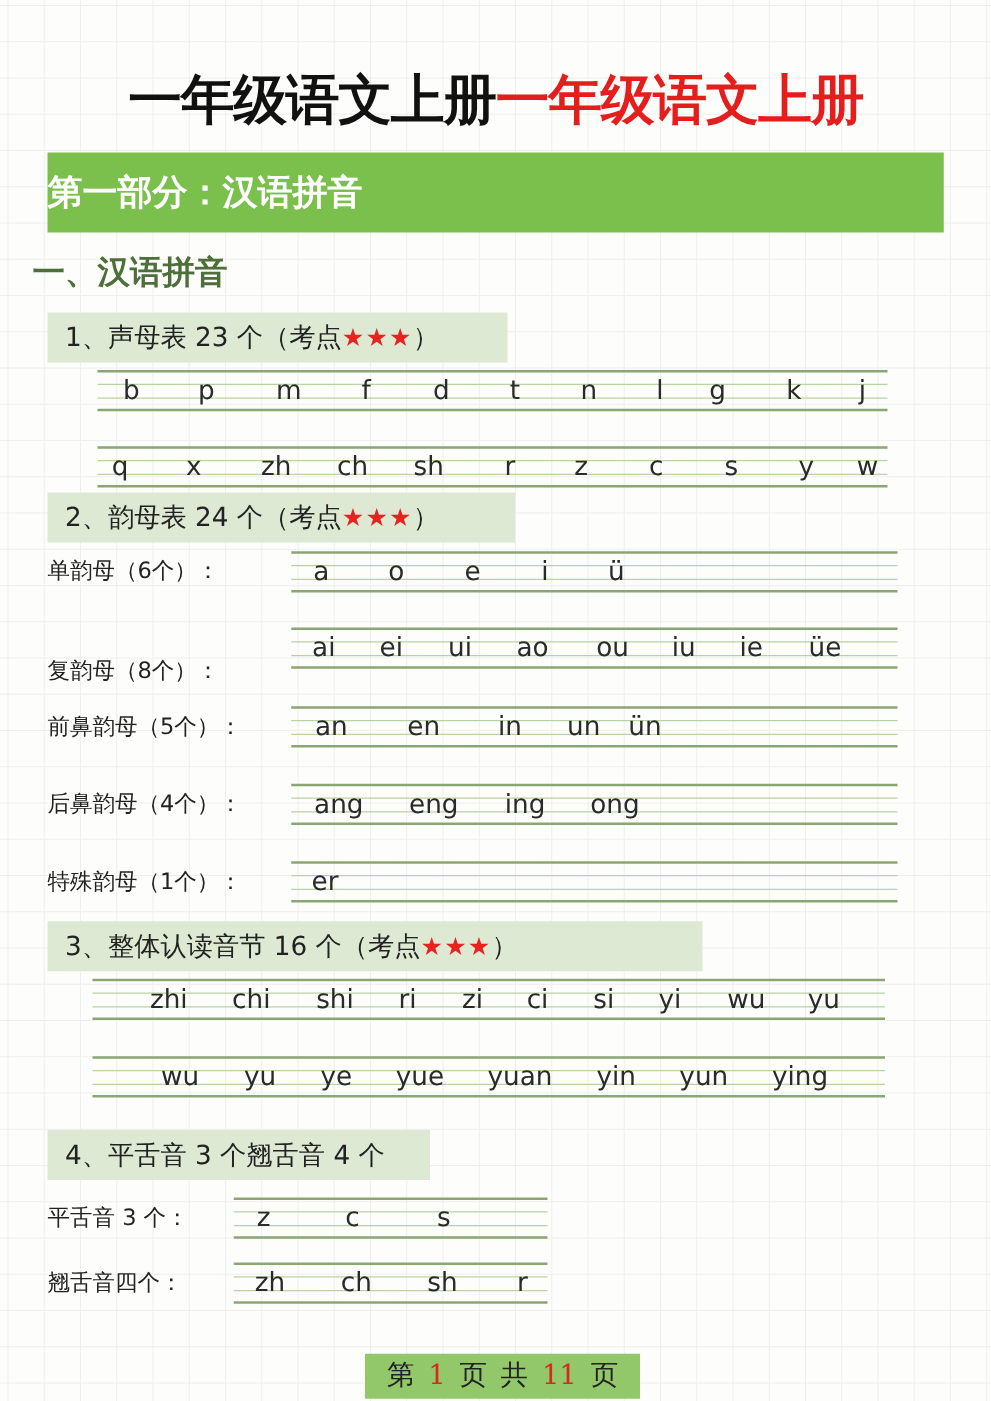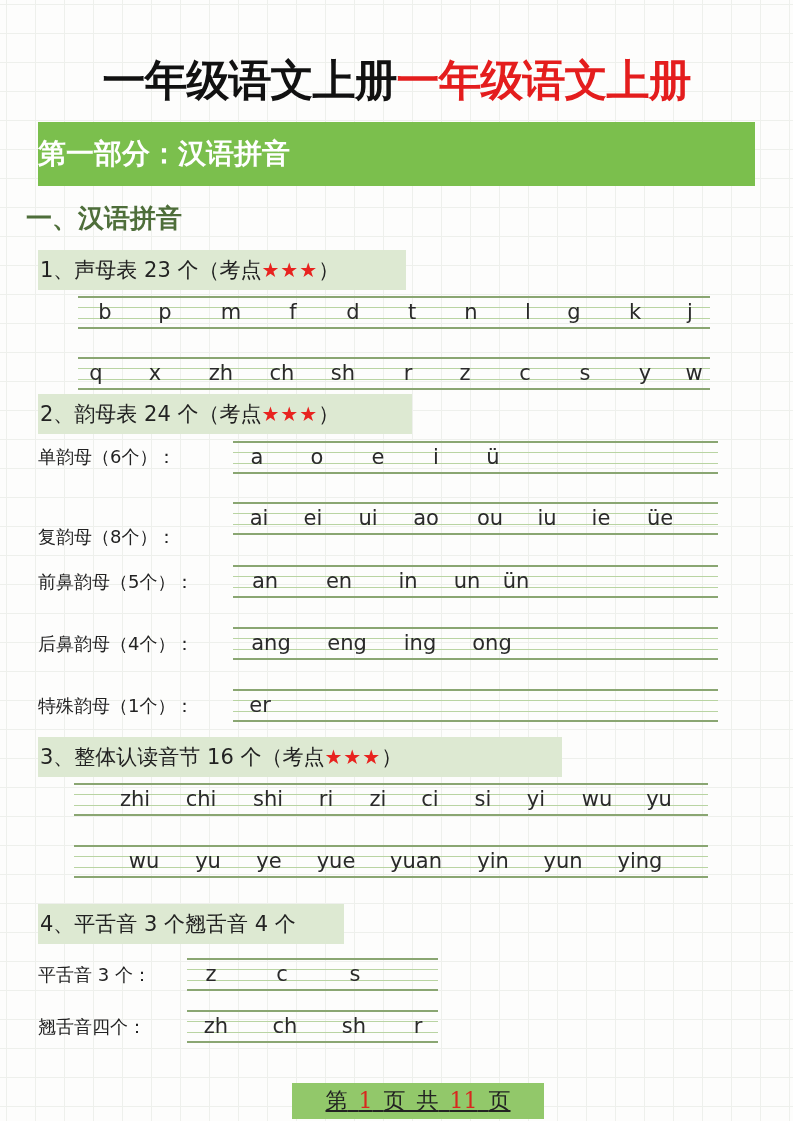--- a/index.html
+++ b/index.html
@@ -48,21 +48,21 @@
     font-size: 26px;
     line-height: 40px;
     color: #4e6e3a;
   }
 
   .sub-bar {
     left: 38px; height: 40px;
     background: #dde9d2;
     font-size: 21px;
     line-height: 40px;
-    padding-left: 2px;
+    padding-left: 14px;
     color: #222;
     white-space: nowrap;
   }
   .sub-bar .stars { color: #e8231f; font-size: 20px; letter-spacing: 1px; }
 
   .label {
     left: 38px; height: 32px;
     font-size: 18px;
     line-height: 32px;
     color: #222;
@@ -83,29 +83,28 @@
     top: 2px;
     font-family: "DejaVu Sans", sans-serif;
     font-size: 21px;
     line-height: 28px;
     color: #2a2a2a;
     transform: translateX(-50%);
     white-space: nowrap;
   }
 
   .footer {
-    left: 292px; top: 1083px; width: 252px; height: 36px;
+    left: 292px; top: 1083px; width: 220px; height: 36px;
     background: #92c86a;
     text-align: center;
     font-family: "DejaVu Serif", serif;
     font-size: 22px;
     line-height: 36px;
     color: #222;
     word-spacing: 4px;
-    text-decoration: underline;
   }
   .footer .num { color: #d8281f; }
 </style>
 </head>
 <body>
 
 <div class="abs main-title">
   <span class="black">一年级语文上册</span><span class="red">一年级语文上册</span>
 </div>
 

